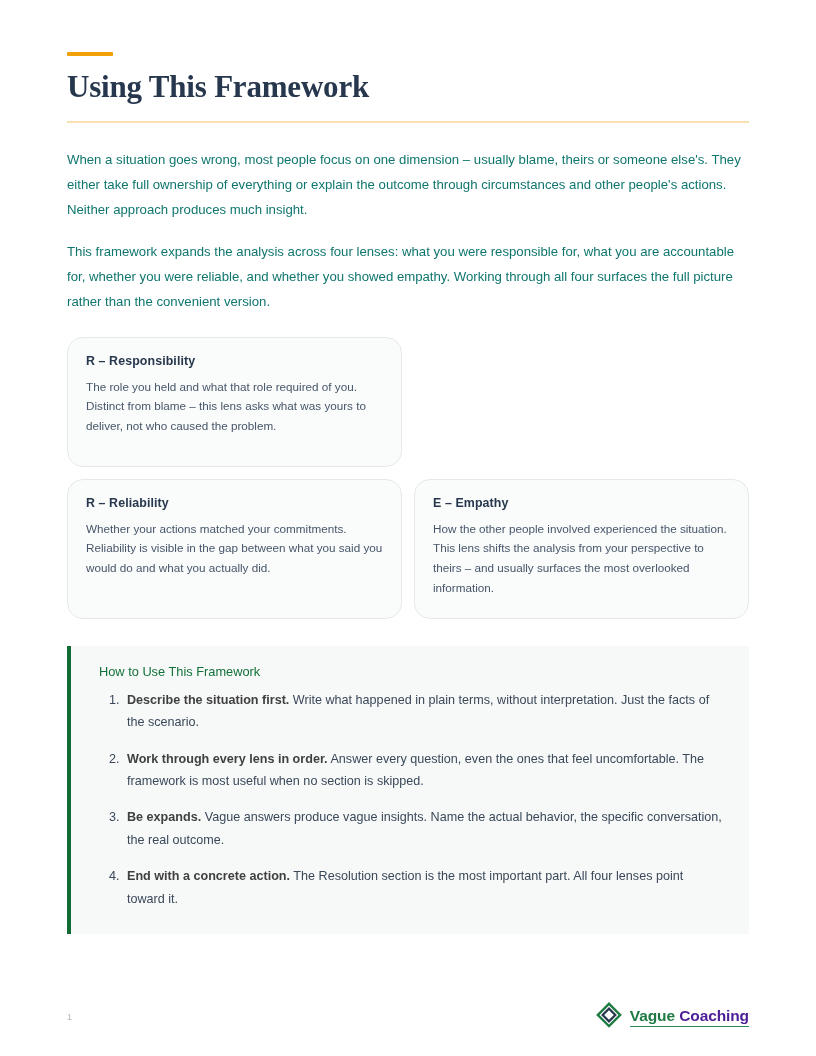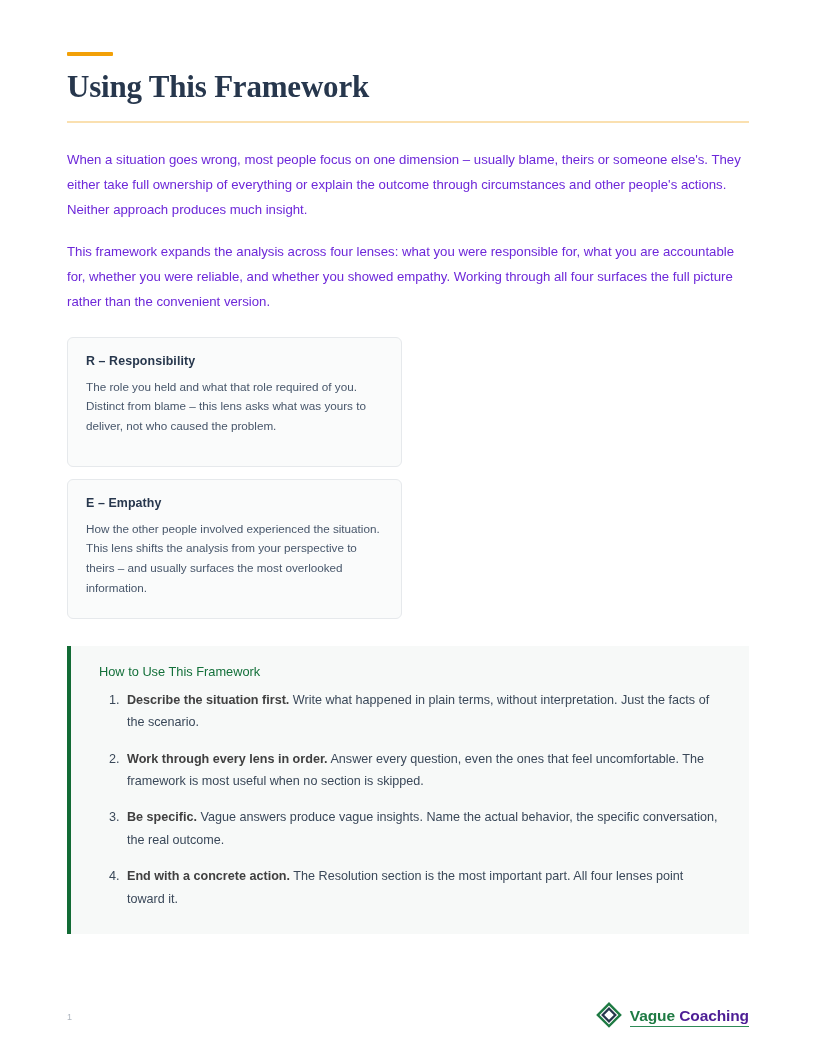--- a/index.html
+++ b/index.html
@@ -45,31 +45,31 @@
     height: 2px;
     background: #FAE0B0;
     width: 682px;
     margin: 0 0 24px 0;
   }
 
   
   .intro p {
     font-size: 13.2px;
     line-height: 1.92;
-    color: #6d28d9;
+    color: #0f766e;
     margin: 0 0 16px 0;
     max-width: 682px;
   }
   .intro p:last-child { margin-bottom: 0; }
   .card {
     box-sizing: border-box;
     width: 335px;
     background: #FAFBFB;
     border: 1px solid #E6E9EC;
-    border-radius: 6px;
+    border-radius: 16px;
     padding: 16px 18px 20px 18px;
   }
   .card-row-1 .card { min-height: 130px; }
   .card-row-2 .card { min-height: 140px; }
   .card-title {
     font-size: 12.4px;
     font-weight: 700;
     color: #27374D;
     margin: 0 0 9px 0;
     letter-spacing: 0.1px;
@@ -177,37 +177,41 @@
 
   <div class="cards-wrap">
     <div class="card-row card-row-1">
       <div class="card">
         <div class="card-title">R – Responsibility</div>
         <p class="card-body">The role you held and what that role required of you. Distinct from blame – this lens asks what was yours to deliver, not who caused the problem.</p>
       </div>
     </div>
     <div class="card-row card-row-2">
       <div class="card">
+        <div class="card-title">R – Reliability</div>
+        <p class="card-body">Whether your actions matched your commitments. Reliability is visible in the gap between what you said you would do and what you actually did.</p>
+      </div>
+      <div class="card">
         <div class="card-title">E – Empathy</div>
         <p class="card-body">How the other people involved experienced the situation. This lens shifts the analysis from your perspective to theirs – and usually surfaces the most overlooked information.</p>
       </div>
     </div>
   </div>
 
   <div class="callout">
     <div class="callout-title">How to Use This Framework</div>
     <ol>
       <li>
         <b>Describe the situation first.</b><span> Write what happened in plain terms, without interpretation. Just the facts of the scenario.</span>
       </li>
       <li>
         <b>Work through every lens in order.</b><span> Answer every question, even the ones that feel uncomfortable. The framework is most useful when no section is skipped.</span>
       </li>
       <li>
-        <b>Be specific.</b><span> Vague answers produce vague insights. Name the actual behavior, the specific conversation, the real outcome.</span>
+        <b>Be expands.</b><span> Vague answers produce vague insights. Name the actual behavior, the specific conversation, the real outcome.</span>
       </li>
       <li>
         <b>End with a concrete action.</b><span> The Resolution section is the most important part. All four lenses point toward it.</span>
       </li>
     </ol>
   </div>
 
   <div class="footer">
     <div class="page-number">1</div>
     <div class="logo">

